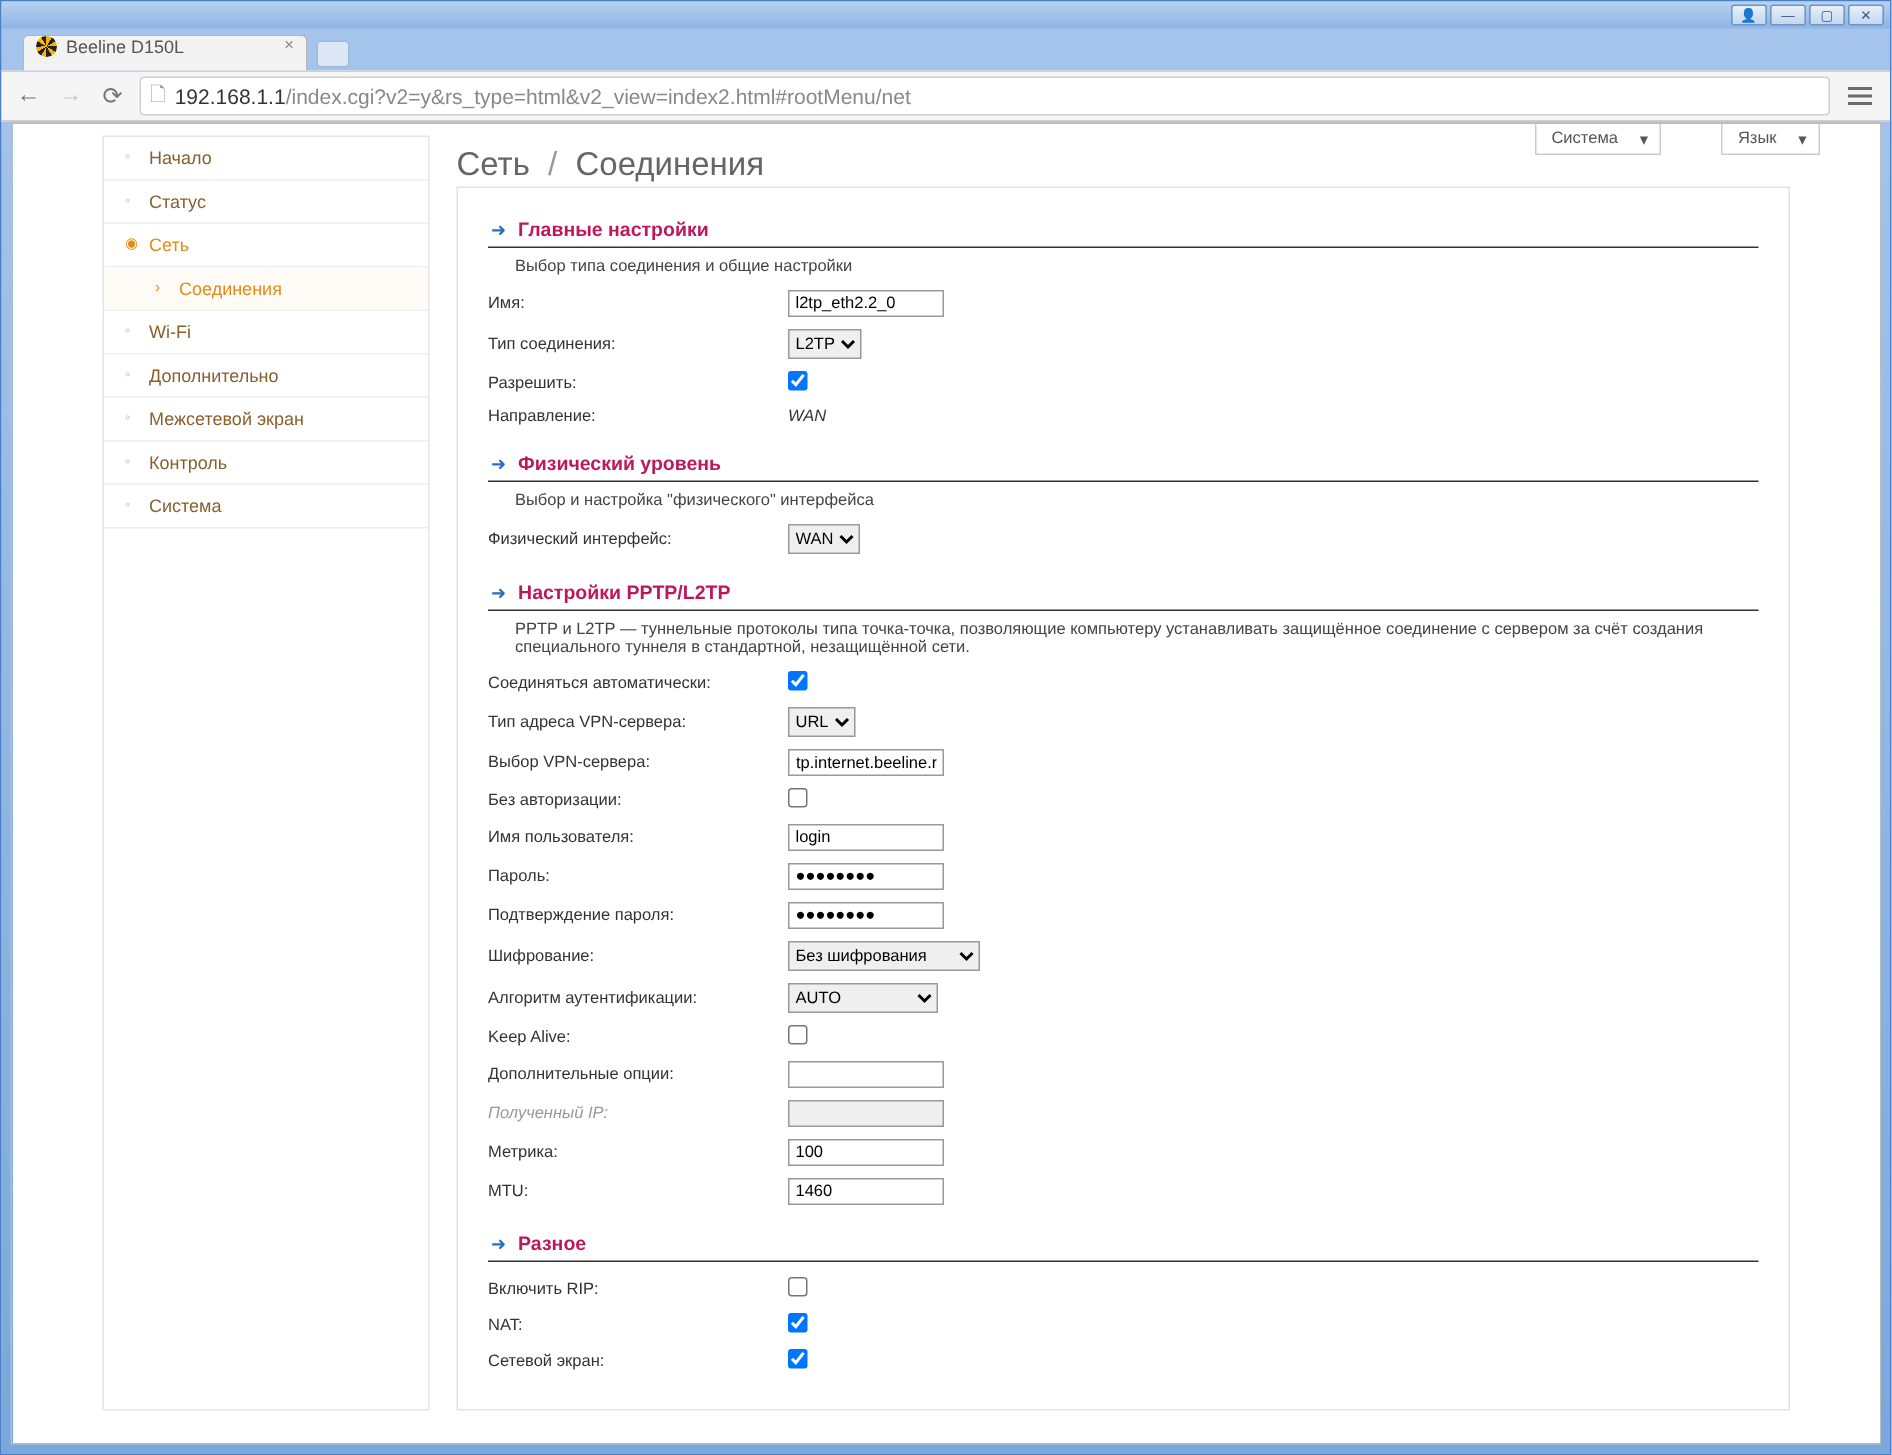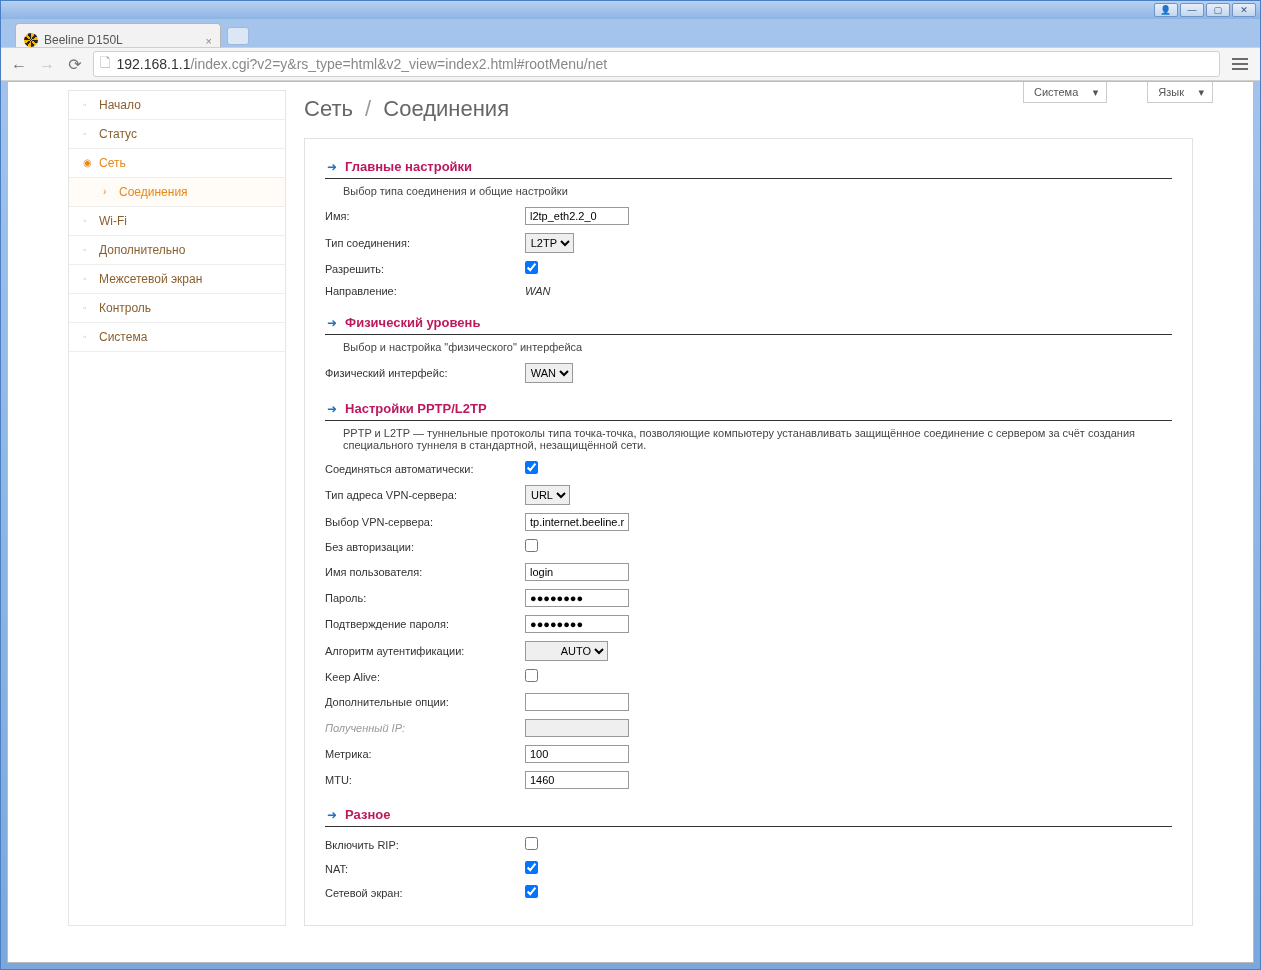--- a/index.html
+++ b/index.html
@@ -42,23 +42,23 @@
     display:flex;
     align-items:flex-end;
     padding-left: 14px;
   }
   .tab {
     background:#f2f2f2;
     border:1px solid #b5b5b5;
     border-bottom:none;
     border-radius: 4px 4px 0 0;
     height:24px;
-    width:206px;
+    width:190px;
     display:flex;
-    align-items:flex-end;
+    align-items:flex-start;
     padding:0 8px;
     font-size:12px;
     color:#555;
     gap:6px;
   }
   .tab .favicon {
     width:14px;height:14px;border-radius:50%;
     background: repeating-conic-gradient(#f7b500 0deg 30deg, #222 30deg 60deg);
   }
   .tab .tab-close { margin-left:auto; color:#888; font-size:11px; cursor:pointer;}
@@ -155,21 +155,21 @@
     width:8px;height:8px;color:#b9b9b9;font-size:10px;line-height:8px;
   }
   .sidebar li.active .node-icon{ color:#e58a17; }
   .sidebar li.sub .node-icon{ color:#e58a17; font-size:10px;}
   
   .content{
     flex:1;
     margin:8px 60px 0 18px;
   }
   .crumb{
-    font-size:22px;color:#666;margin:6px 0 16px 0;
+    font-size:22px;color:#666;margin:6px 0 2px 0;
     font-weight:normal;
   }
   .crumb .sep{color:#999;margin:0 6px;}
   .panel{
     border:1px solid #e2e2e2;
     padding:16px 20px 20px 20px;
   }
   .sec-title{
     display:flex;align-items:center;gap:8px;
     border-bottom:1px solid #333;
@@ -190,21 +190,21 @@
     width:200px;color:#333;font-size:11px;
   }
   .row .label.muted{color:#999;font-style:italic;}
   .row .field{flex:0 0 auto;}
   .row input[type=text], .row input[type=password]{
     width:104px;height:18px;border:1px solid #999;padding:1px 4px;font-size:11px;
     background:#fff;
   }
   .row input.readonly{background:#efefef;color:#666;}
   .row select{
-    border:1px solid #999;font-size:11px;height:20px;background:#efefef;text-align:right;
+    border:1px solid #999;font-size:11px;height:20px;background:#efefef;
   }
   .row .static{font-style:italic;color:#333;font-size:11px;}
   
   .viewport::-webkit-scrollbar{width:16px;}
   .viewport::-webkit-scrollbar-thumb{background:#c7d3e3;border:1px solid #9fb2cc;border-radius:2px;}
   .viewport::-webkit-scrollbar-track{background:#eef2f8;}
 </style>
 </head>
 <body>
 
@@ -357,22 +357,26 @@
             </div>
           <div class="row">
               <span class="label">Пароль:</span>
               <span class="field"><input type="text" value="●●●●●●●●" style=""></span>
             </div>
           <div class="row">
               <span class="label">Подтверждение пароля:</span>
               <span class="field"><input type="text" value="●●●●●●●●" style=""></span>
             </div>
           <div class="row">
+              <span class="label">Шифрование:</span>
+              <span class="field"><select style="width:128px"><option>Без шифрования</option></select></span>
+            </div>
+          <div class="row">
               <span class="label">Алгоритм аутентификации:</span>
-              <span class="field"><select style="width:83px"><option>AUTO</option></select></span>
+              <span class="field"><select style="width:100px"><option>AUTO</option></select></span>
             </div>
           <div class="row">
               <span class="label">Keep Alive:</span>
               <span class="field"><input type="checkbox" style=""></span>
             </div>
           <div class="row">
               <span class="label">Дополнительные опции:</span>
               <span class="field"><input type="text" value="" style=""></span>
             </div>
           <div class="row">

